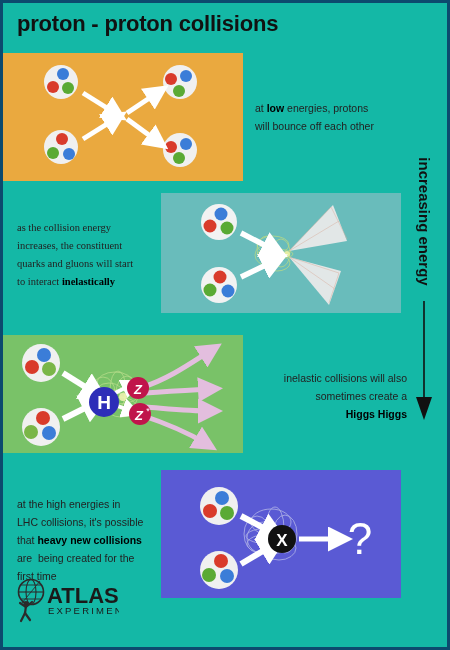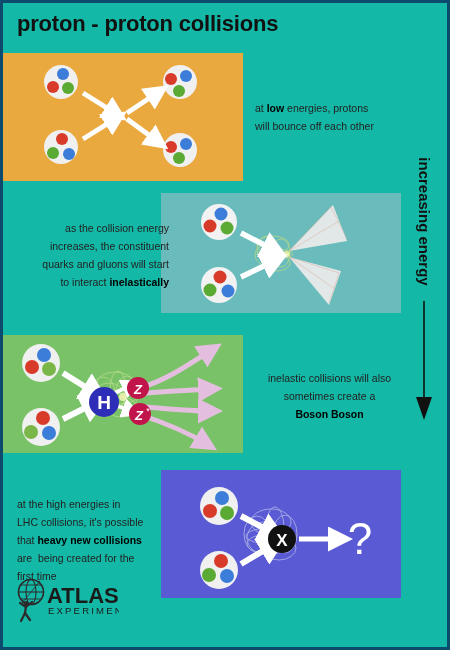--- a/index.html
+++ b/index.html
@@ -28,22 +28,22 @@
   #panel-low{left:0px;top:50px;width:240px;height:128px;background:#eaa93f;}
   #panel-inelastic{left:158px;top:190px;width:240px;height:120px;background:#69bcbb;}
   #panel-higgs{left:0px;top:332px;width:240px;height:118px;background:#79c268;}
   #panel-new{left:158px;top:467px;width:240px;height:128px;background:#5a5ad4;}
 
   .caption{
     position:absolute;
     font-size:10.5px;line-height:18px;color:#222;
   }
   #cap-low{left:252px;top:96px;width:160px;text-align:left;}
-  #cap-inelastic{left:30px;top:216px;width:136px;text-align:right;}
-  #cap-higgs{left:249px;top:366px;width:155px;text-align:center;}
+  #cap-inelastic{left:14px;top:216px;width:136px;font-family:Liberation Serif, serif;}
+  #cap-higgs{left:249px;top:366px;width:155px;text-align:right;}
   #cap-new{left:14px;top:492px;width:140px;text-align:left;}
   .caption b{font-weight:bold;color:#000;}
 
   #energy-axis{
     position:absolute;left:404px;top:150px;width:34px;height:275px;
   }
   #energy-label{
     position:absolute;left:-58px;top:60px;
     width:150px;text-align:center;
     font-size:15px;font-weight:bold;color:#111;
@@ -205,21 +205,21 @@
         <circle cx="135" cy="53" r="11" fill="#c0144b"></circle>
         <text x="135" y="59" text-anchor="middle" font-family="Liberation Sans, sans-serif" font-size="13" font-weight="bold" font-style="italic" fill="#ffffff">Z</text>
       </g>
       <g>
         <circle cx="137" cy="79" r="11" fill="#c0144b"></circle>
         <text x="136" y="85" text-anchor="middle" font-family="Liberation Sans, sans-serif" font-size="13" font-weight="bold" font-style="italic" fill="#ffffff">Z</text>
         <text x="145" y="79" text-anchor="middle" font-family="Liberation Sans, sans-serif" font-size="9" fill="#ffffff">*</text>
       </g>
     </svg>
   </div>
-  <div class="caption" id="cap-higgs">inelastic collisions will also<br>sometimes create a<br><b>Boson Boson</b></div>
+  <div class="caption" id="cap-higgs">inelastic collisions will also<br>sometimes create a<br><b>Higgs Higgs</b></div>
 
   <div class="panel" id="panel-new">
     <svg width="240" height="128" viewBox="0 0 240 128" class="proton-svg">
 
       <g fill="none" stroke="#aeb0e6" stroke-width="0.9" opacity="0.95">
         <ellipse cx="110" cy="52" rx="20" ry="13"></ellipse>
         <ellipse cx="104" cy="68" rx="18" ry="16"></ellipse>
         <ellipse cx="118" cy="78" rx="17" ry="12"></ellipse>
         <ellipse cx="96" cy="64" rx="13" ry="18"></ellipse>
         <ellipse cx="124" cy="64" rx="12" ry="19"></ellipse>

